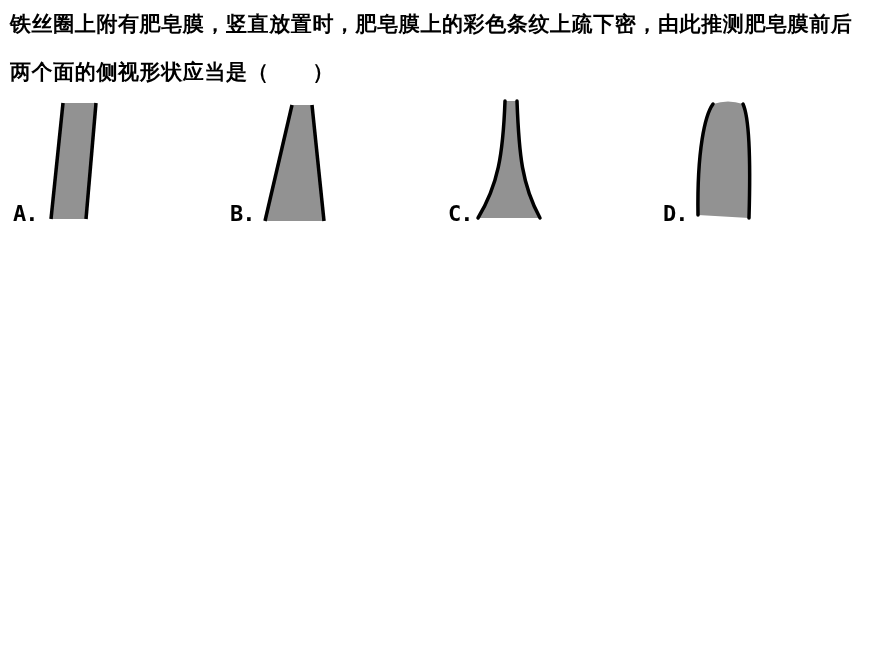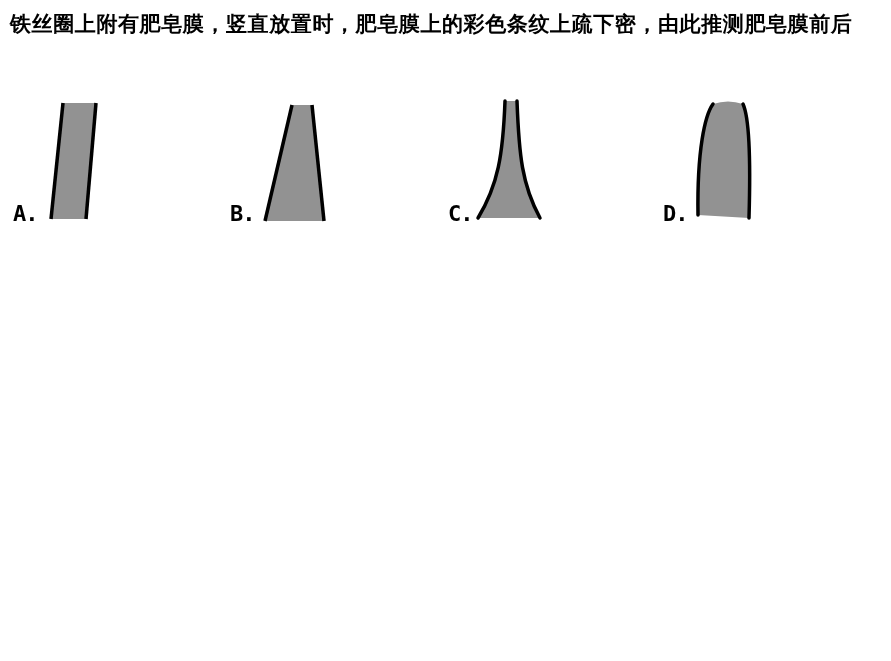--- a/index.html
+++ b/index.html
@@ -32,20 +32,21 @@
     letter-spacing: -1px;
   }
   .shape-svg { position: absolute; }
 </style>
 </head>
 <body>
 
 <div class="page">
 
   <div class="q-line q-line1">铁丝圈上附有肥皂膜，竖直放置时，肥皂膜上的彩色条纹上疏下密，由此推测肥皂膜前后</div>
+  <div class="q-line q-line2">两个面的侧视形状应当是（　　）</div>
 
   <span class="opt-label" style="left:13px">A.</span>
   <svg class="shape-svg" style="left:45px; top:98px" width="60" height="128" viewBox="45 98 60 128">
     <path d="M63,103 L96,103 L86,219 L51,219 Z" fill="#929292"></path>
     <path fill="none" stroke-width="3.5" d="M63,103 L51,219" stroke="#000000"></path>
     <path fill="none" stroke-width="3.5" d="M96,103 L86,219" stroke="#000000"></path>
   </svg>
 
   <span class="opt-label" style="left:230px">B.</span>
   <svg class="shape-svg" style="left:258px; top:98px" width="75" height="130" viewBox="258 98 75 130">

